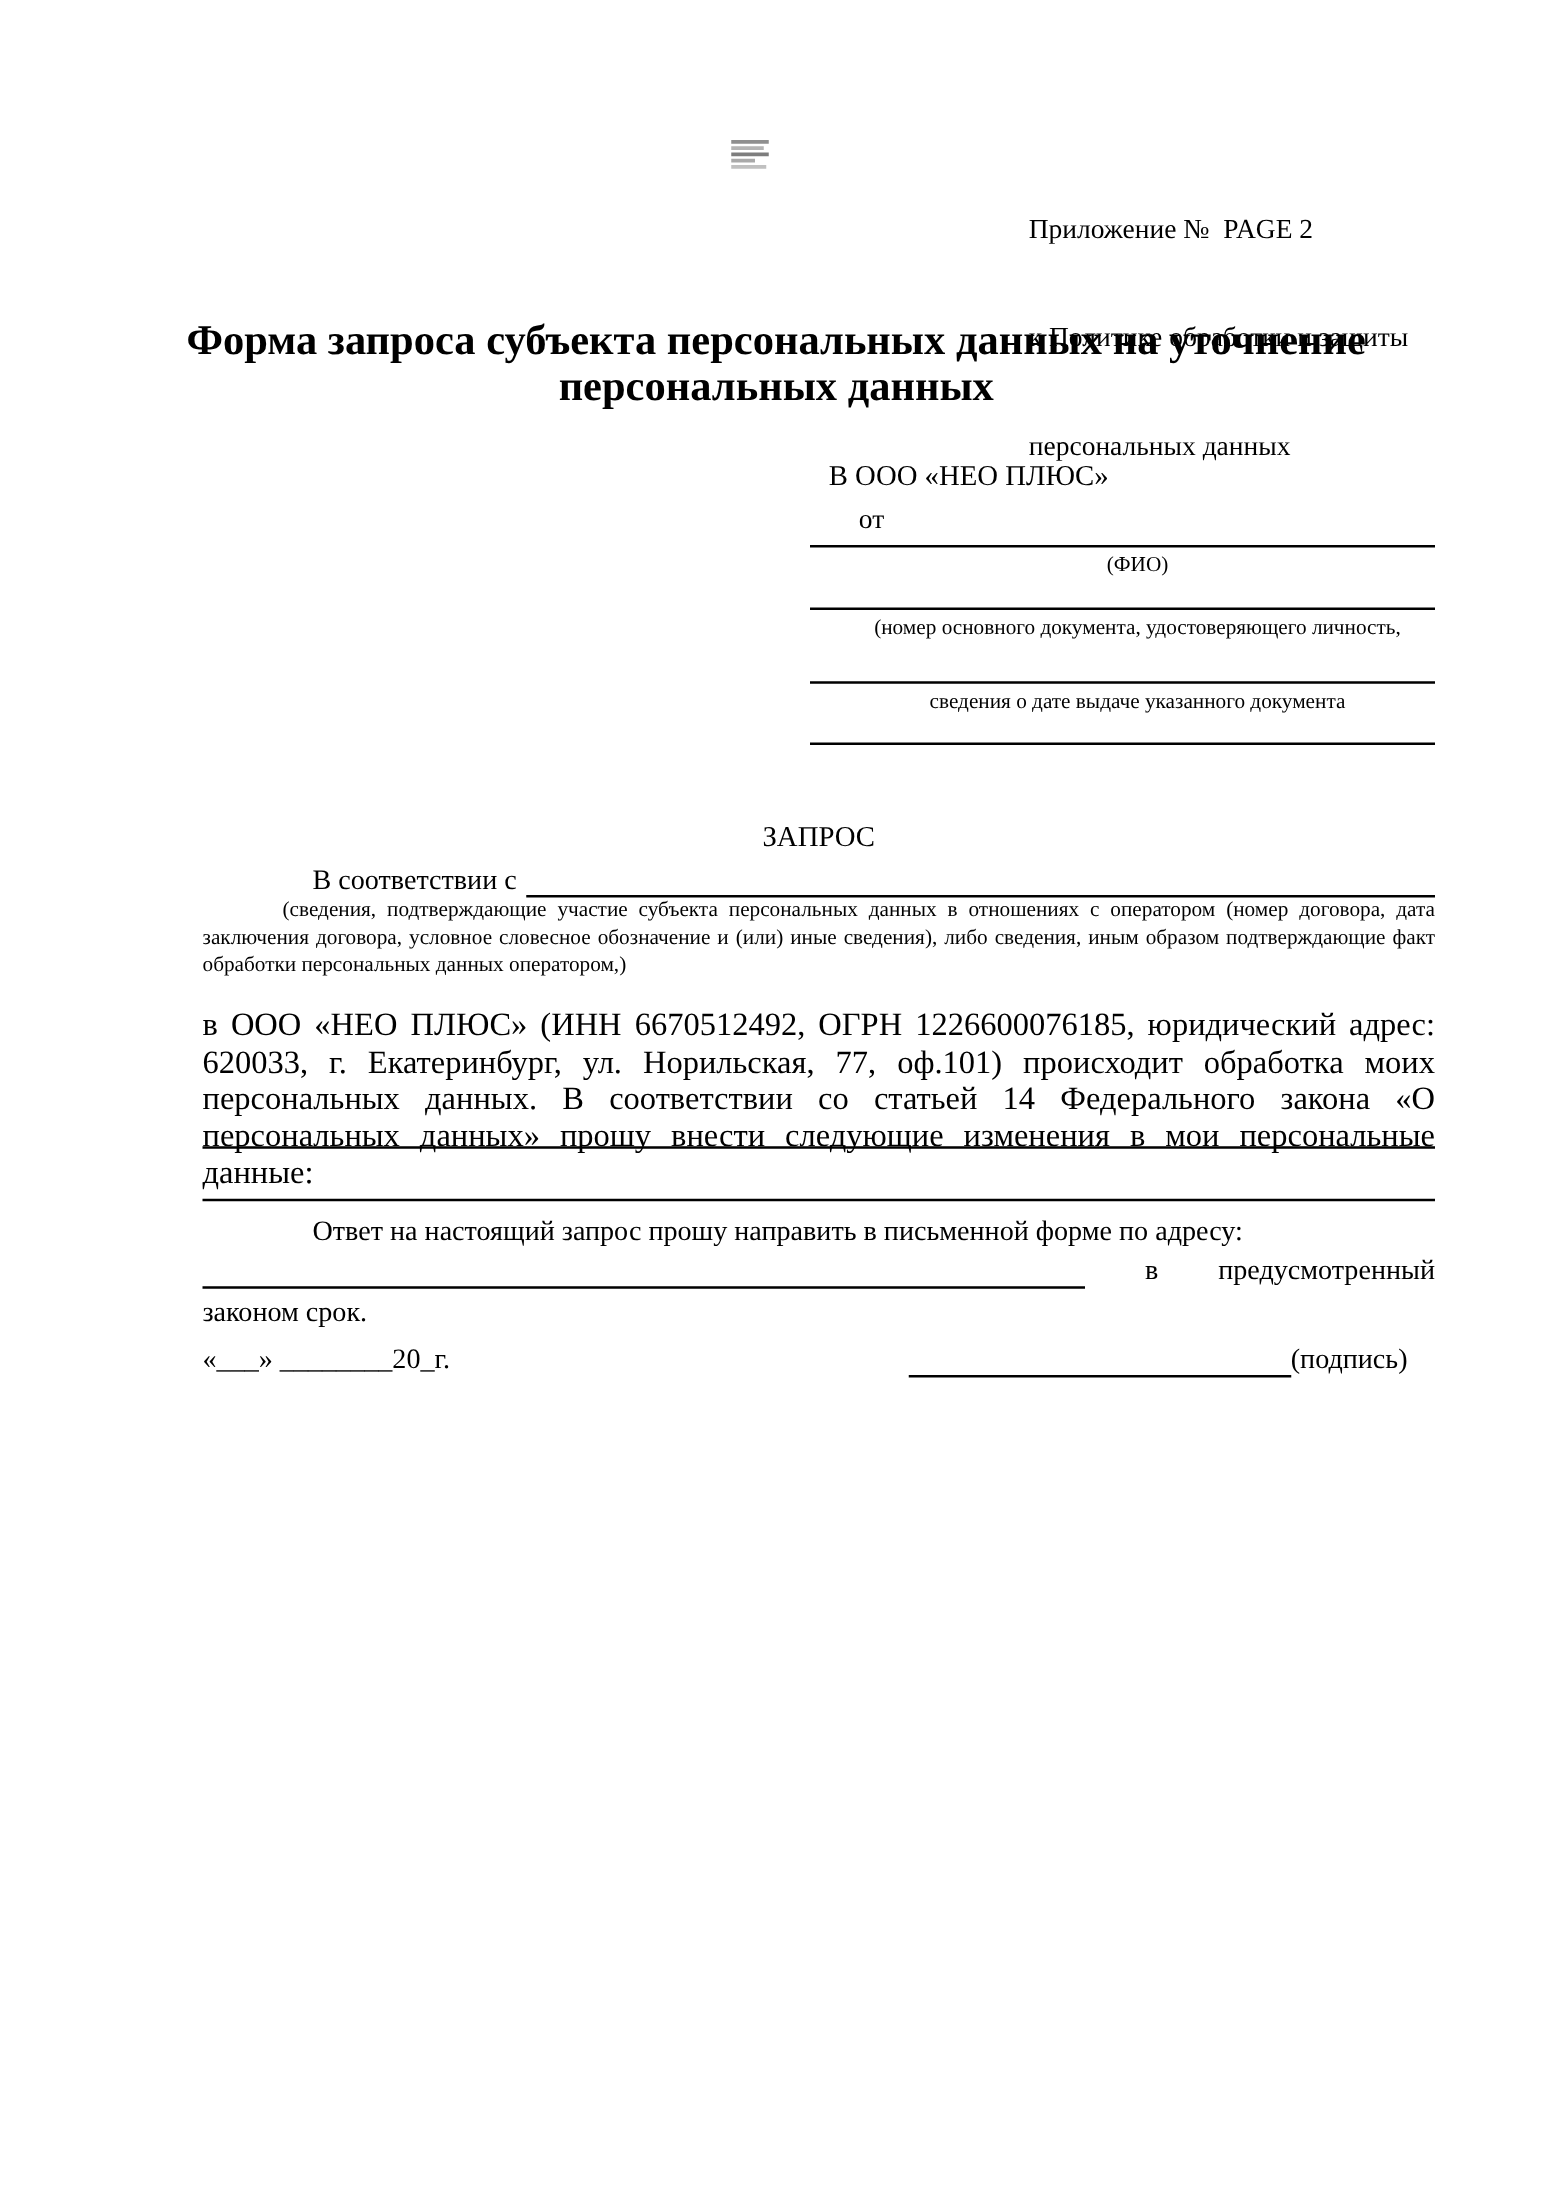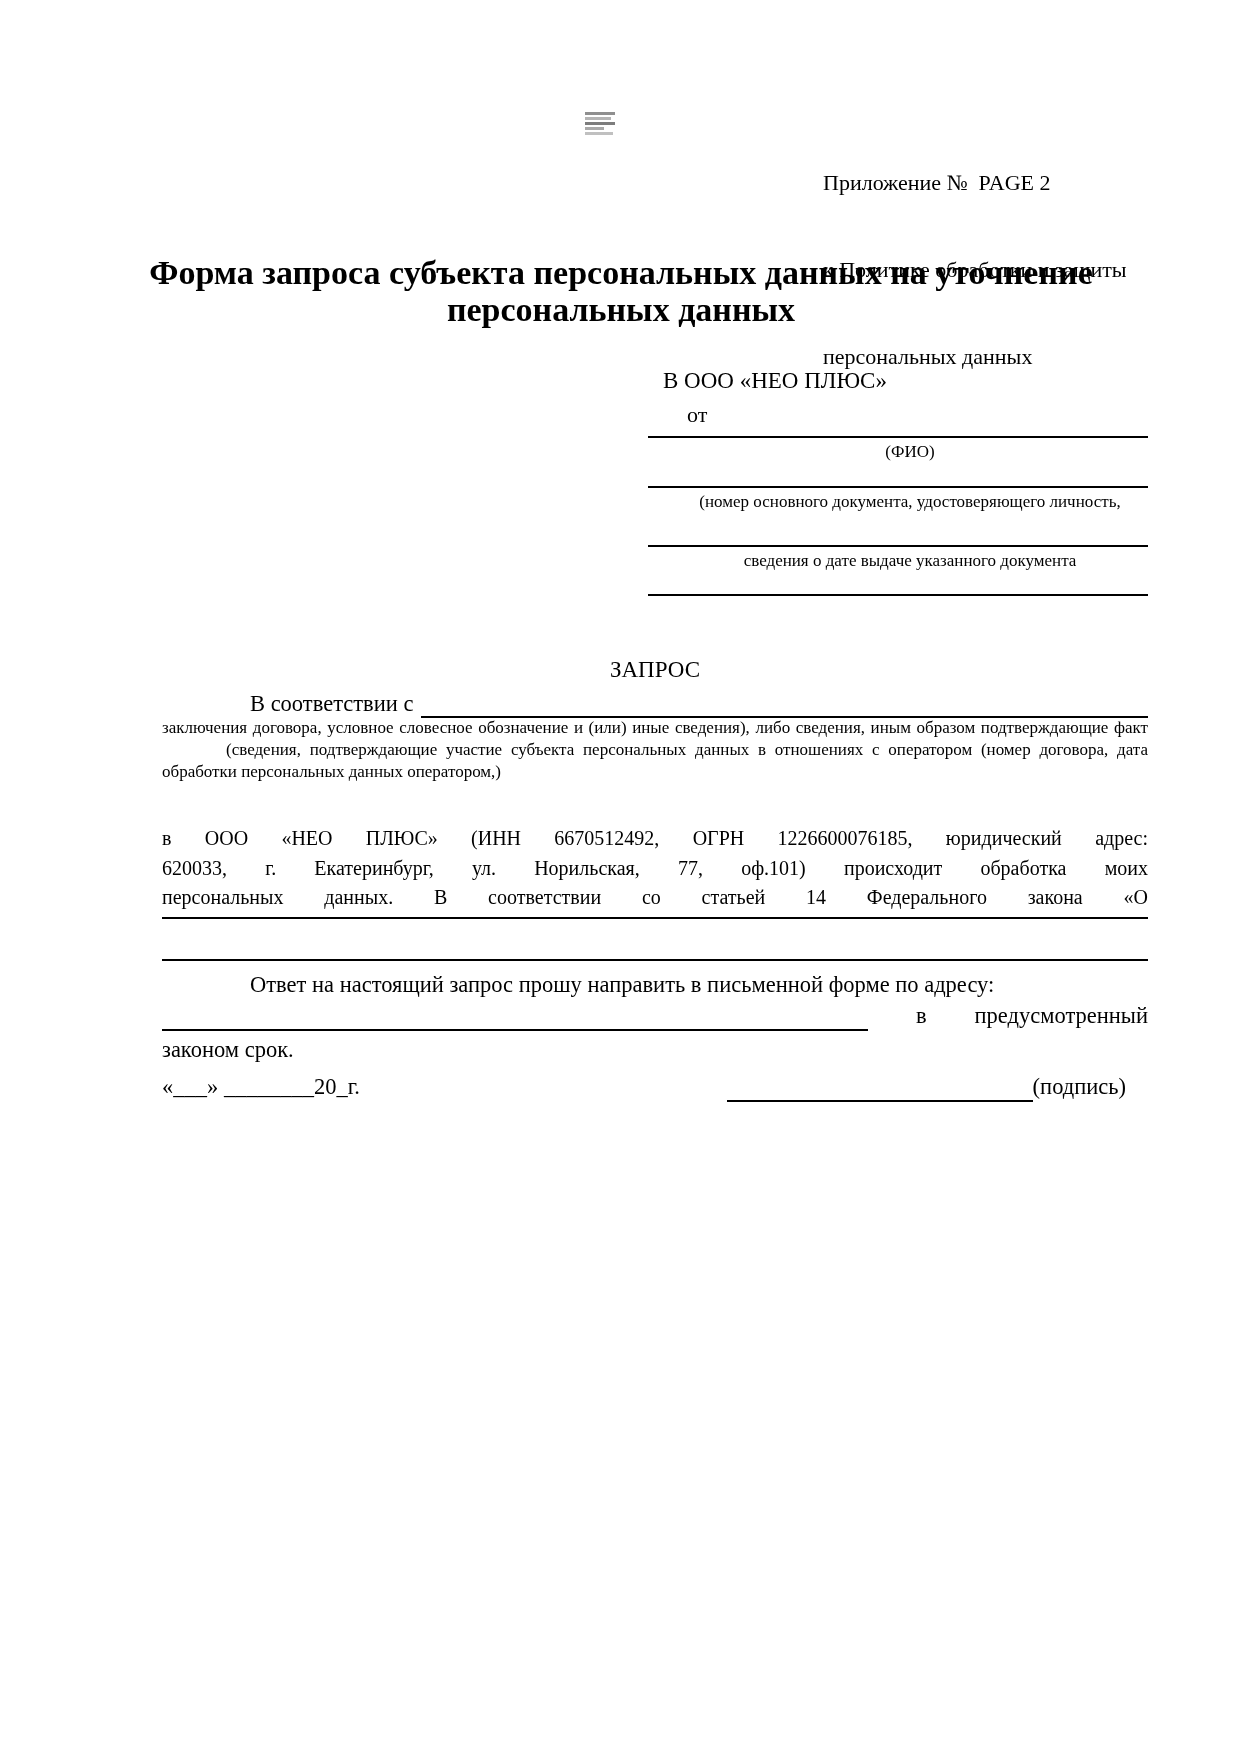--- a/index.html
+++ b/index.html
@@ -51,22 +51,22 @@
   .intro .fill { flex:1 1 auto; border-bottom:2px solid #000; height:24px; margin-left:8px; }
 
   .smallprint {
     position:absolute; left:162px; top:717px; width:986px;
     font-size:17px; line-height:22px;
   }
   .sp-just { text-align:justify; text-align-last:justify; }
   .sp-ind  { padding-left:64px; }
 
   .bodytext {
-    position:absolute; left:162px; top:824px; width:986px;
-    font-size:20px; line-height:29.5px;
+    position:absolute; left:162px; top:805px; width:986px;
+    font-size:26px; line-height:29.5px;
   }
   .jline { text-align:justify; text-align-last:justify; }
 
   .wline { position:absolute; left:162px; width:986px; height:2px; background:#000; }
 
   .resp1 {
     position:absolute; left:162px; top:970px; width:986px;
     font-size:22.5px; line-height:30px; text-indent:88px;
   }
   .addr-row {
@@ -127,29 +127,30 @@
   <div class="bline" style="top:594px"></div>
 
   <div class="zapros">ЗАПРОС</div>
 
   <div class="intro">
     <span>В соответствии с</span>
     <span class="fill"></span>
   </div>
 
   <div class="smallprint">
+    <div class="sp-just sp-ind">(сведения, подтверждающие участие субъекта персональных данных в отношениях с оператором (номер договора, дата</div>
     <div class="sp-just">заключения договора, условное словесное обозначение и (или) иные сведения), либо сведения, иным образом подтверждающие факт</div>
-    <div class="sp-just sp-ind">(сведения, подтверждающие участие субъекта персональных данных в отношениях с оператором (номер договора, дата</div>
     <div>обработки персональных данных оператором,)</div>
   </div>
 
   <div class="bodytext">
     <div class="jline">в ООО «НЕО ПЛЮС» (ИНН 6670512492, ОГРН 1226600076185, юридический адрес:</div>
     <div class="jline">620033, г. Екатеринбург, ул. Норильская, 77, оф.101) происходит обработка моих</div>
     <div class="jline">персональных данных. В соответствии со статьей 14 Федерального закона «О</div>
+    <div class="jline">персональных данных» прошу внести следующие изменения в мои персональные данные:</div>
   </div>
 
   <div class="wline" style="top:917px"></div>
   <div class="wline" style="top:959px"></div>
 
   <div class="resp1">Ответ на настоящий запрос прошу направить в письменной форме по адресу:</div>
 
   <div class="addr-row">
     <span class="addr-fill"></span>
     <span>в</span>

